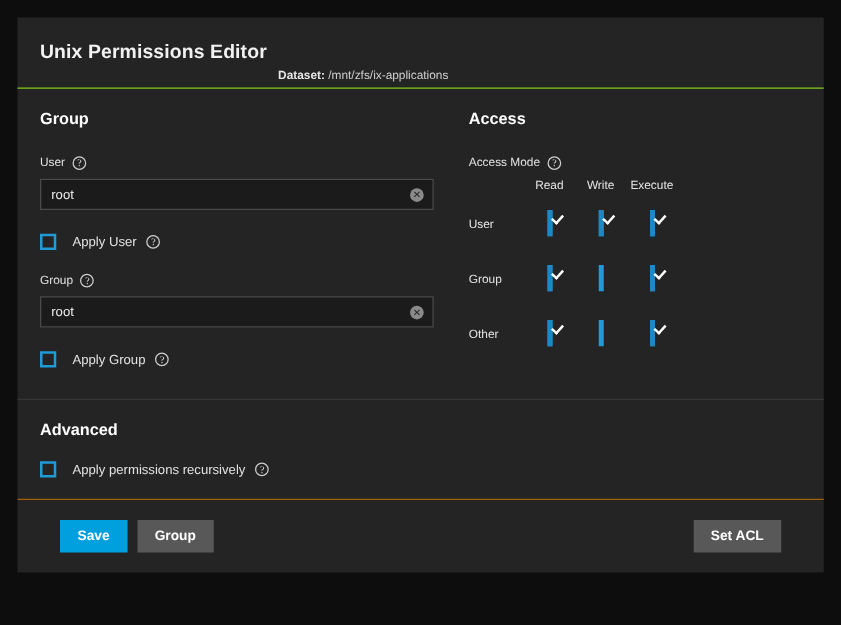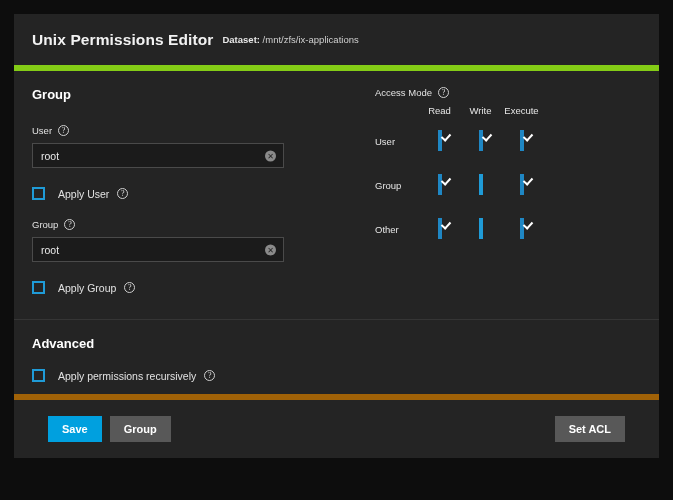--- a/index.html
+++ b/index.html
@@ -23,35 +23,35 @@
     flex-direction: column;
   }
 
   
   .header {
     height: 57px;
     flex: 0 0 57px;
     display: flex;
     align-items: center;
     padding: 0 18px;
-    border-bottom: 6px solid #84cc16;
+    border-bottom: 1px solid #84cc16;
     text-align: right;
   }
   .header-title {
     font-size: 15.5px;
     font-weight: bold;
     color: #f2f2f2;
     letter-spacing: .1px;
   }
   .header-sub {
     margin-left: 9px;
     font-size: 9.5px;
     color: #d0d0d0;
     position: relative;
-    top: 0;
+    top: 18px;
   }
   .header-sub b { font-weight: bold; color: #e8e8e8; }
 
   
   .cols {
     display: flex;
     flex: 0 0 auto;
     padding: 16px 18px 0 18px;
     border-bottom: 1px solid #353535;
     height: 249px;
@@ -86,21 +86,21 @@
     line-height: 9px;
     text-align: center;
     display: inline-block;
     font-family: "Liberation Serif", serif;
     flex: 0 0 auto;
   }
 
   
   .input-wrap {
     position: relative;
-    width: 252px;
+    width: 315px;
     height: 25px;
     background: #1b1b1b;
     border: 1px solid #4a4a4a;
     display: flex;
     align-items: center;
     padding: 0 8px;
   }
   .input-val {
     font-size: 10.5px;
     color: #e9e9e9;
@@ -178,21 +178,21 @@
   .matrix td.rowhead {
     font-size: 9.5px;
     color: #e6e6e6;
     text-align: left;
   }
   .matrix td .cb { margin: 0 auto; }
 
   
   .advanced {
     padding: 16px 18px 0 18px;
-    border-bottom: 6px solid #a16207;
+    border-bottom: 1px solid #a16207;
     height: 80px;
     flex: 0 0 80px;
   }
   .advanced .section-title { margin-bottom: 18px; }
 
   
   .footer {
     flex: 1;
     display: flex;
     align-items: center;
@@ -255,20 +255,21 @@
       </div>
 
       <div class="cb-row">
         <span class="cb"></span>
         <span class="cb-label">Apply Group</span>
         <span class="help">?</span>
       </div>
     </div>
 
     <div class="col-right">
+      <div class="section-title">Access</div>
 
       <div class="field-label">
         <span>Access Mode</span>
         <span class="help">?</span>
       </div>
 
       <div class="matrix">
         <table>
           <thead>
             <tr>

